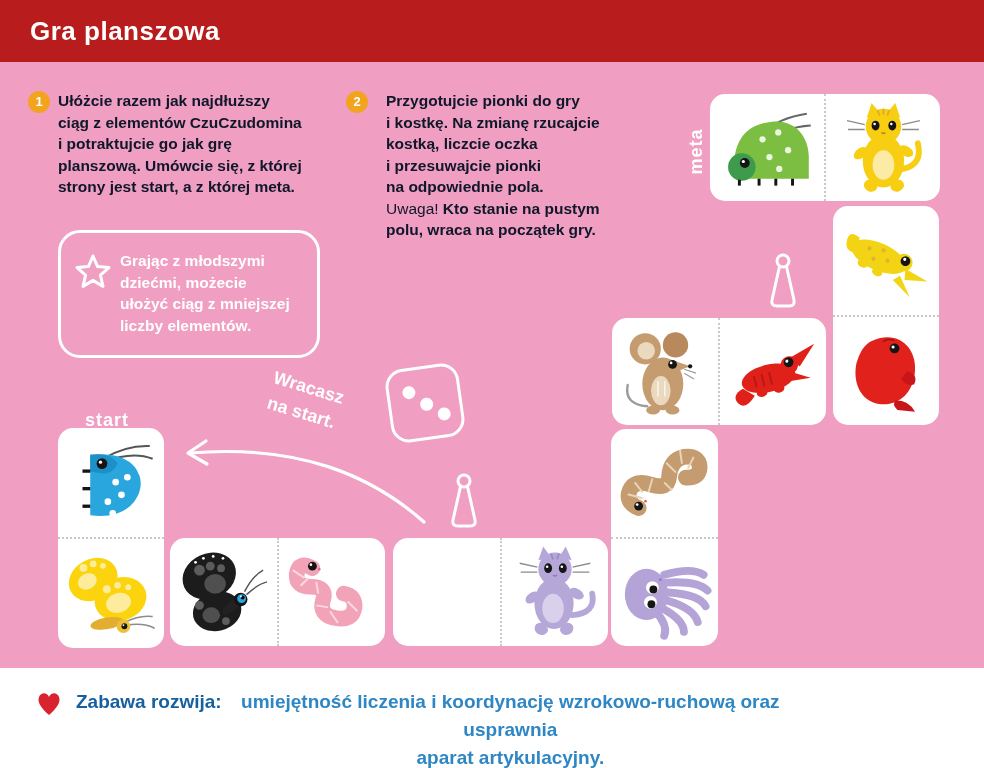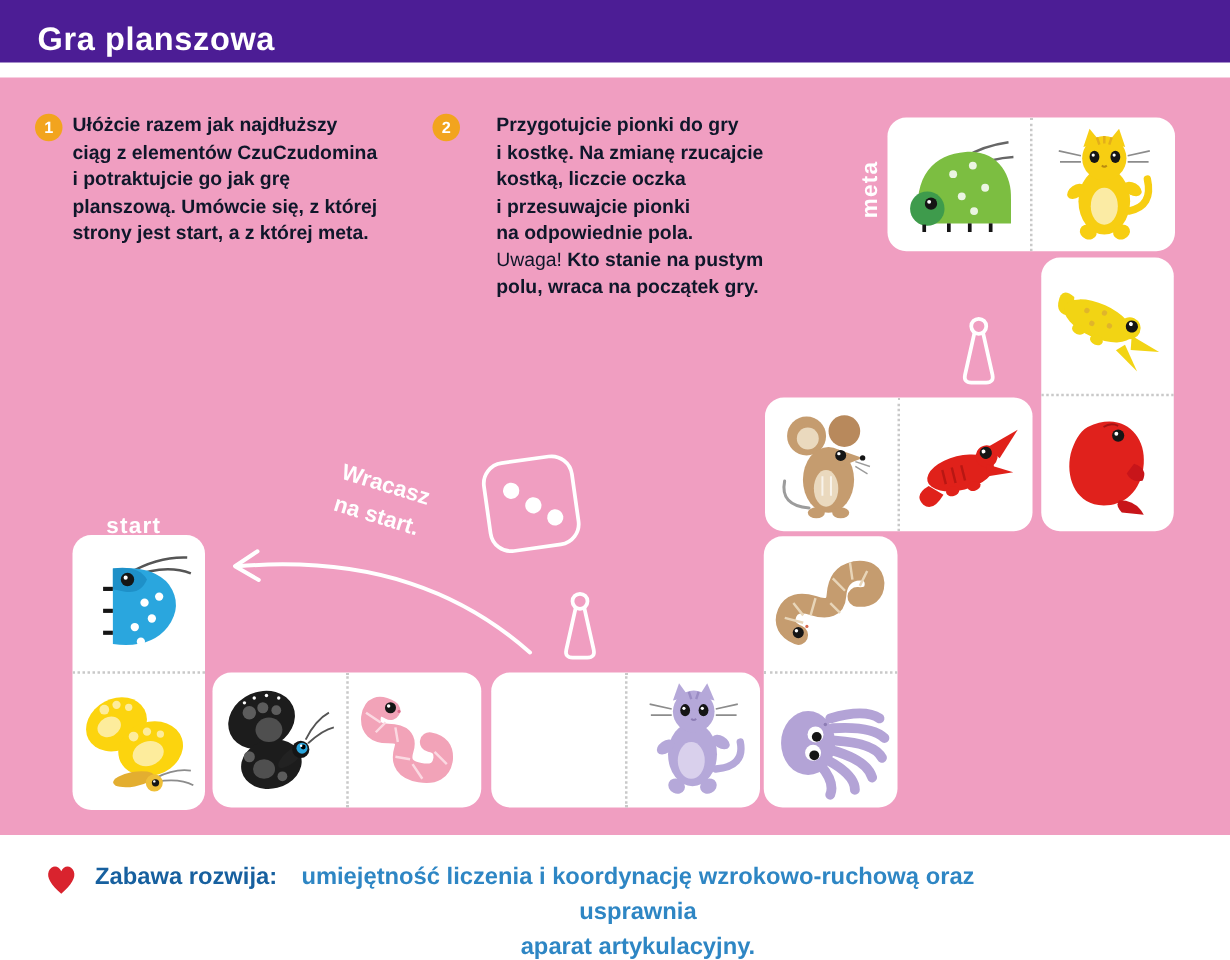--- a/index.html
+++ b/index.html
@@ -1,19 +1,19 @@
 <!DOCTYPE html>
 <html><head>
 <meta charset="utf-8">
 <style>
   html,body{margin:0;padding:0;background:#fff;}
   .page{position:relative;width:984px;height:768px;overflow:hidden;background:#fff;
         font-family:"Liberation Sans",sans-serif;}
   
-  .header{position:absolute;left:0;top:0;width:984px;height:50px;background:#4c1d95;}
+  .header{position:absolute;left:0;top:0;width:984px;height:62px;background:#b91c1c;}
   .header .title{position:absolute;left:30px;top:0;line-height:62px;color:#fff;
         font-size:26px;font-weight:bold;letter-spacing:.5px;}
   
   .board{position:absolute;left:0;top:62px;width:984px;height:606px;background:#F09EC1;}
   .abs{position:absolute;}
   
   .badge{position:absolute;width:22px;height:22px;border-radius:50%;background:#F2A41E;
         color:#fff;font-size:13px;font-weight:bold;text-align:center;line-height:22px;}
   .step-text{position:absolute;color:#0f172a;font-size:15.5px;font-weight:bold;
         line-height:21.5px;white-space:pre-line;}
@@ -76,28 +76,37 @@
     </div>
     <div class="step-text" style="left:58px;top:28px;">Ułóżcie razem jak najdłuższy
 ciąg z elementów CzuCzudomina
 i potraktujcie go jak grę
 planszową. Umówcie się, z której
 strony jest start, a z której meta.</div>
 
     <div class="badge" style="left:346px;top:29px;">
       <span>2</span>
     </div>
-    <div class="step-text" style="left:397px;top:28px;"><span>Przygotujcie pionki do gry
+    <div class="step-text" style="left:386px;top:28px;"><span>Przygotujcie pionki do gry
 i kostkę. Na zmianę rzucajcie
 kostką, liczcie oczka
 i przesuwajcie pionki
 na odpowiednie pola.
 </span><b>Uwaga!</b><span> Kto stanie na pustym
 polu, wraca na początek gry.</span></div>
 
+    <div class="tipbox">
+      <svg class="star" width="38" height="38" viewBox="0 0 38 38">
+        <polygon points="19,3 23.6,13.6 35,14.6 26.4,22.2 29,33.4 19,27.4 9,33.4 11.6,22.2 3,14.6 14.4,13.6" fill="none" stroke="#fff" stroke-width="3" stroke-linejoin="round"></polygon>
+      </svg>
+      <div class="tip-text">Grając z młodszymi
+dziećmi, możecie
+ułożyć ciąg z mniejszej
+liczby elementów.</div>
+    </div>
 
     <div class="board-label start-label">start</div>
     <div class="board-label meta-label">meta</div>
     <div class="note">Wracasz
 na start.</div>
 
     <div class="dice">
       <div class="pip p1"></div>
       <div class="pip p2"></div>
       <div class="pip p3"></div>

